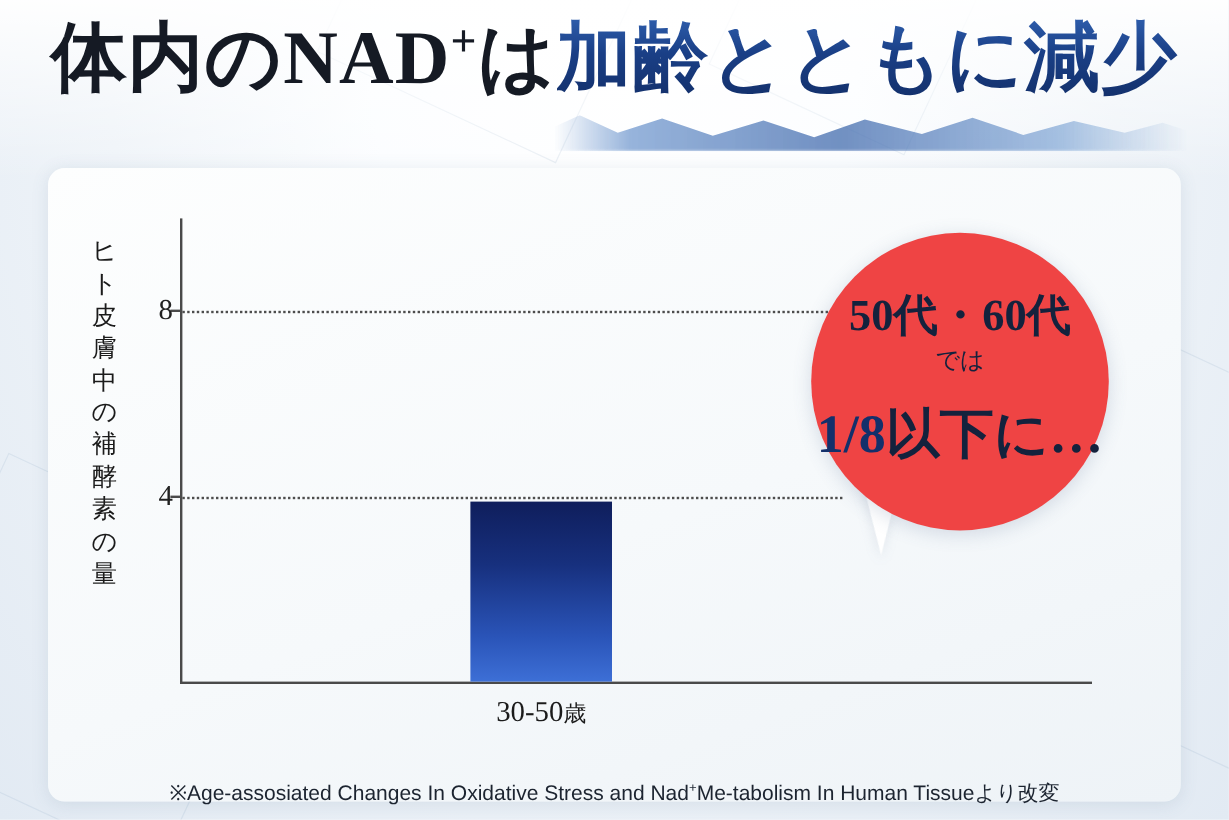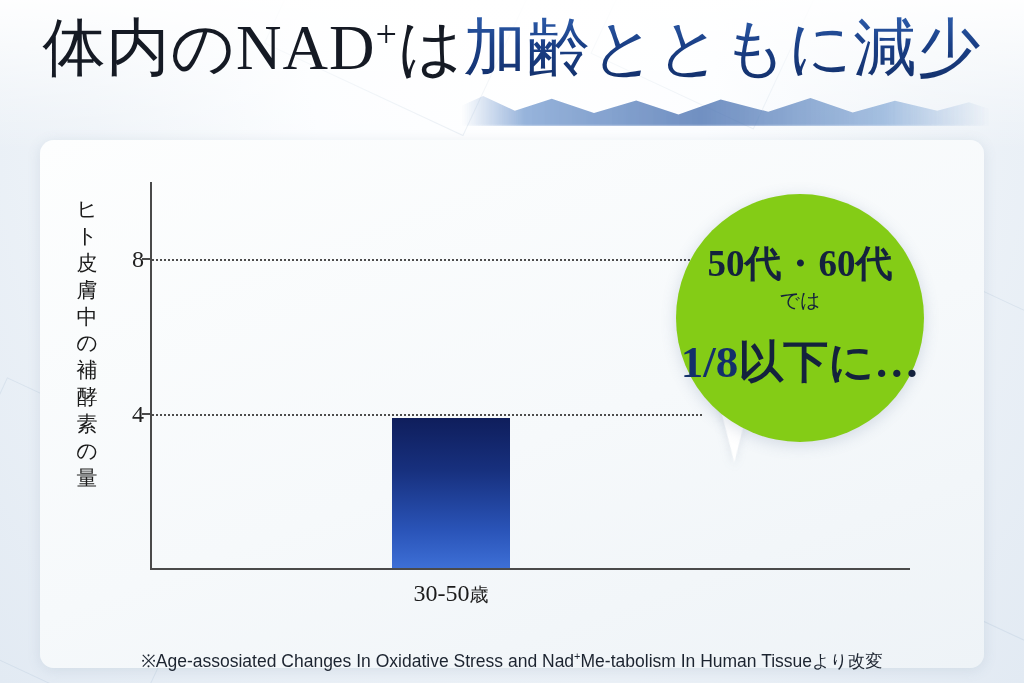--- a/index.html
+++ b/index.html
@@ -25,21 +25,21 @@
     background:linear-gradient(180deg, rgba(255,255,255,.95), rgba(255,255,255,0));
   }
 
   
   .title-wrap {
     position:absolute; top:14px; left:0; right:0; text-align:center;
     z-index:5;
   }
   .title {
     font-family:"Liberation Serif", serif;
-    font-size:63px; font-weight:normal; letter-spacing:1px;
+    font-size:63px; font-weight:bold; letter-spacing:1px;
     line-height:1.08; white-space:nowrap;
     display:inline-block;
   }
   .title .t-dark { color:#151a24; }
   .title .t-blue {
     background:linear-gradient(180deg,#2f5fae 0%,#1a3f86 45%,#13306b 100%);
     -webkit-background-clip:text; background-clip:text; color:transparent;
   }
   .title .sup { font-size:38px; vertical-align:super; }
   .title-brush {
@@ -103,21 +103,21 @@
     position:absolute; left:72px; top:196px; width:30px;
     font-family:"Liberation Serif", serif;
     font-size:21px; color:#1b1b1b; line-height:1.28;
     text-align:center; letter-spacing:0px;
     z-index:4;
   }
 
   
   .bubble {
     position:absolute; left:676px; top:194px; width:248px; height:248px;
-    border-radius:50%; background:#84cc16;
+    border-radius:50%; background:#ef4444;
     box-shadow:0 3px 16px rgba(70,95,135,.20);
     z-index:6;
     display:flex; flex-direction:column; align-items:center; justify-content:center;
     font-family:"Liberation Serif", serif; color:#14223d;
   }
   .bubble-tail {
     position:absolute; left:712px; top:392px; width:0; height:0;
     border-left:26px solid transparent; border-right:10px solid transparent;
     border-top:70px solid #ffffff;
     transform:rotate(6deg);

